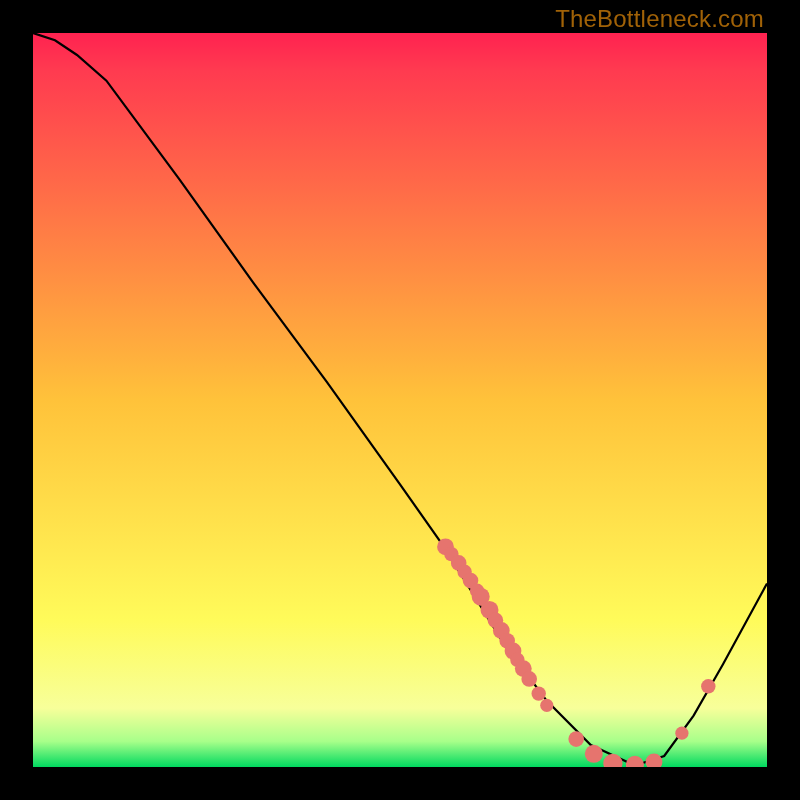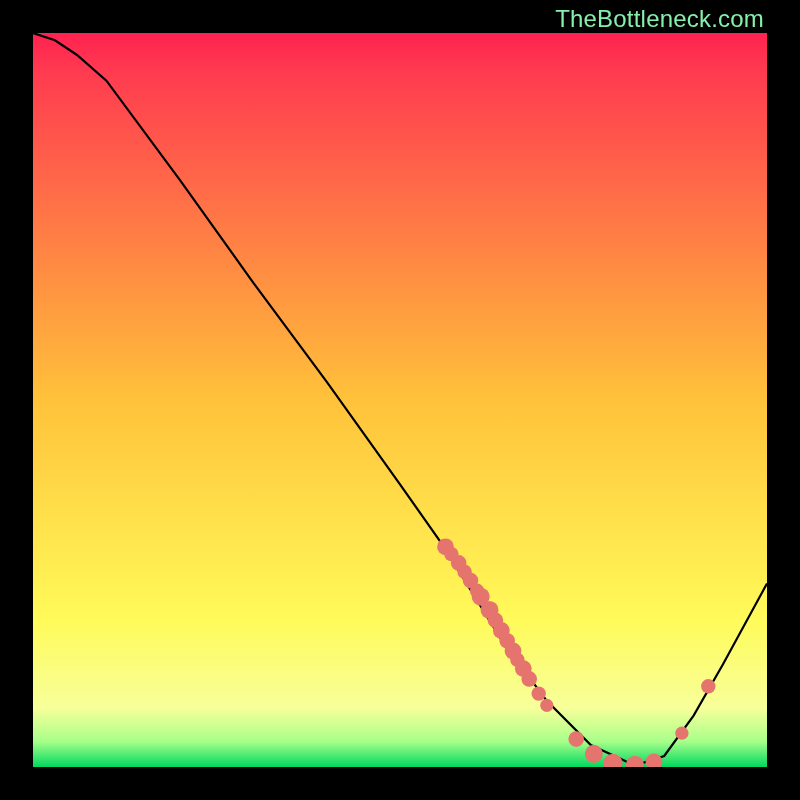--- a/index.html
+++ b/index.html
@@ -17,21 +17,21 @@
     width: 734px;
     height: 734px;
     background: #ffffff;
   }
   .attribution {
     position: absolute;
     top: 5px;
     right: 36px;
     font-family: Arial, Helvetica, sans-serif;
     font-size: 24px;
-    color: #86efac;
+    color: #a16207;
     letter-spacing: 0.2px;
   }
   svg.plot {
     position: absolute;
     left: 33px;
     top: 33px;
     width: 734px;
     height: 734px;
   }
 </style>

